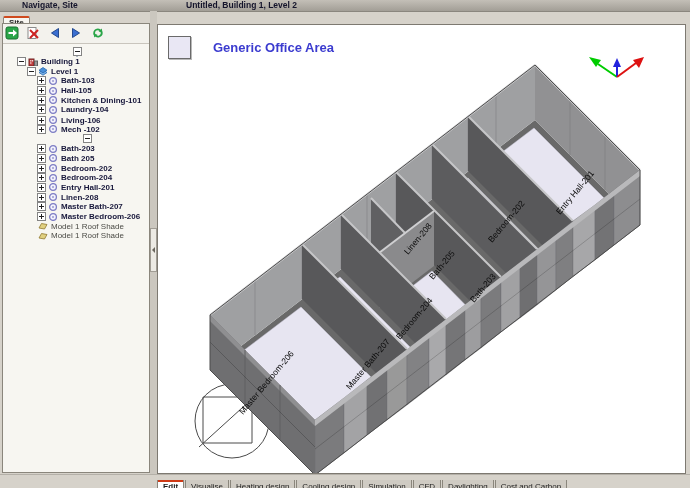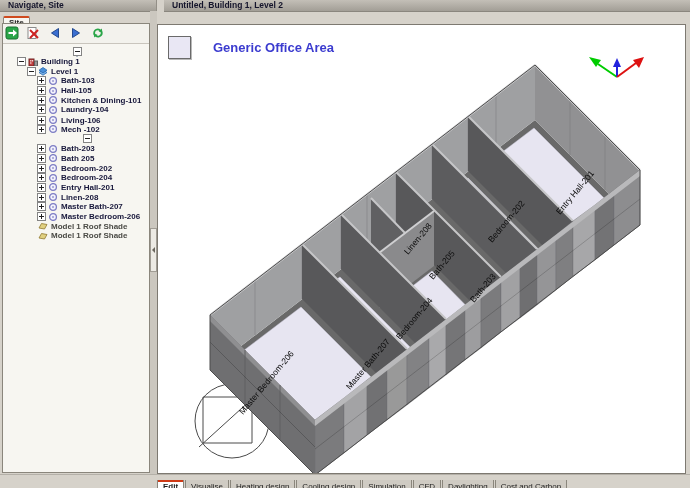--- a/index.html
+++ b/index.html
@@ -2,21 +2,21 @@
 <html><head>
 <meta charset="utf-8">
 <style>
   html,body{margin:0;padding:0;}
   body{font-family:"Liberation Sans", sans-serif; background:#d6d2ca; width:690px; height:488px; overflow:hidden;}
   #app{position:relative;width:690px;height:488px;background:#d6d2ca;overflow:hidden;}
 
   
   .hdr{position:absolute;top:0;height:11px;background:linear-gradient(#c3bfb7,#a29e96);
        border-bottom:1px solid #8a867e;color:#14142b;font-size:8.5px;font-weight:bold;
-       line-height:11px;padding-left:8px;white-space:nowrap;}
+       line-height:11px;padding-left:22px;white-space:nowrap;}
   #hdr-left{left:0;width:148px;border-right:1px solid #938f87;}
   #hdr-main{left:153px;right:0;margin-left:11px;}
 
   
   .tabbar{position:absolute;height:13px;white-space:nowrap;}
   #tabbar-site{left:3px;top:11px;}
   #tabbar-main{left:158px;top:11px;right:0;border-bottom:1px solid #9a968e;}
   .tab{display:inline-block;vertical-align:bottom;font-size:8px;color:#1c1c1c;
        padding:1px 5px 2px 5px;background:#cfcbc3;border:1px solid #8a867c;border-bottom:none;
        border-radius:2px 2px 0 0;margin-right:1px;position:relative;top:0;cursor:default;}
@@ -26,21 +26,21 @@
   .btab.active{background:#ffffff;box-shadow:inset 0 2px 0 0 #cf3a16;font-weight:bold;}
 
   
   #nav-body{position:absolute;left:2px;top:23px;width:146px;bottom:15px;background:#f7f6f1;
             border:1px solid #8a867c;overflow:hidden;}
   #nav-toolbar{height:17px;padding:2px 0 0 2px;border-bottom:1px solid #c9c5bd;background:#f3f2ed;}
   .tbtn{display:inline-block;width:14px;height:14px;margin-right:3px;vertical-align:top;}
   #tree{padding:3px 0 0 2px;}
   .trow{height:9.7px;display:flex;align-items:center;font-size:8px;font-weight:bold;color:#16163a;
         white-space:nowrap;overflow:hidden;}
-  .trow.muted{font-weight:bold;color:#4a4a45;text-align:center;}
+  .trow.muted{font-weight:normal;color:#4a4a45;text-align:center;}
   .texp{width:9px;height:9px;margin-right:2px;flex:none;}
   .ticon{width:10px;height:10px;margin-right:3px;flex:none;}
   .tlabel{line-height:9px;}
 
   
   #splitter{position:absolute;left:150px;top:11px;width:7px;bottom:0;background:#cbc7bf;}
   #splitter-handle{position:absolute;left:0;top:217px;width:7px;height:44px;background:#eceae4;
     border:1px solid #a09c94;box-sizing:border-box;}
   #splitter-handle::after{content:"";position:absolute;left:1px;top:18px;border-right:3px solid #6a665e;
     border-top:3px solid transparent;border-bottom:3px solid transparent;}

